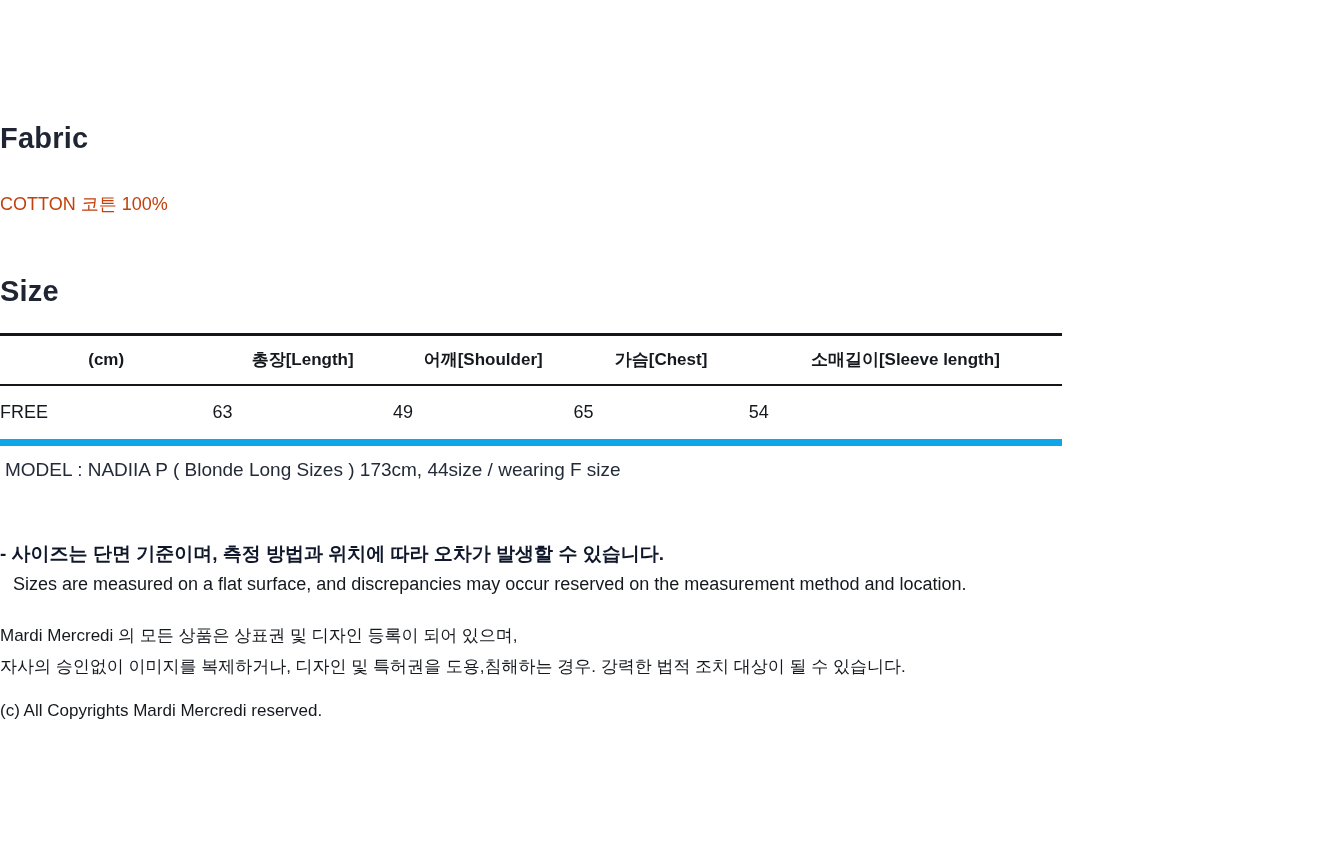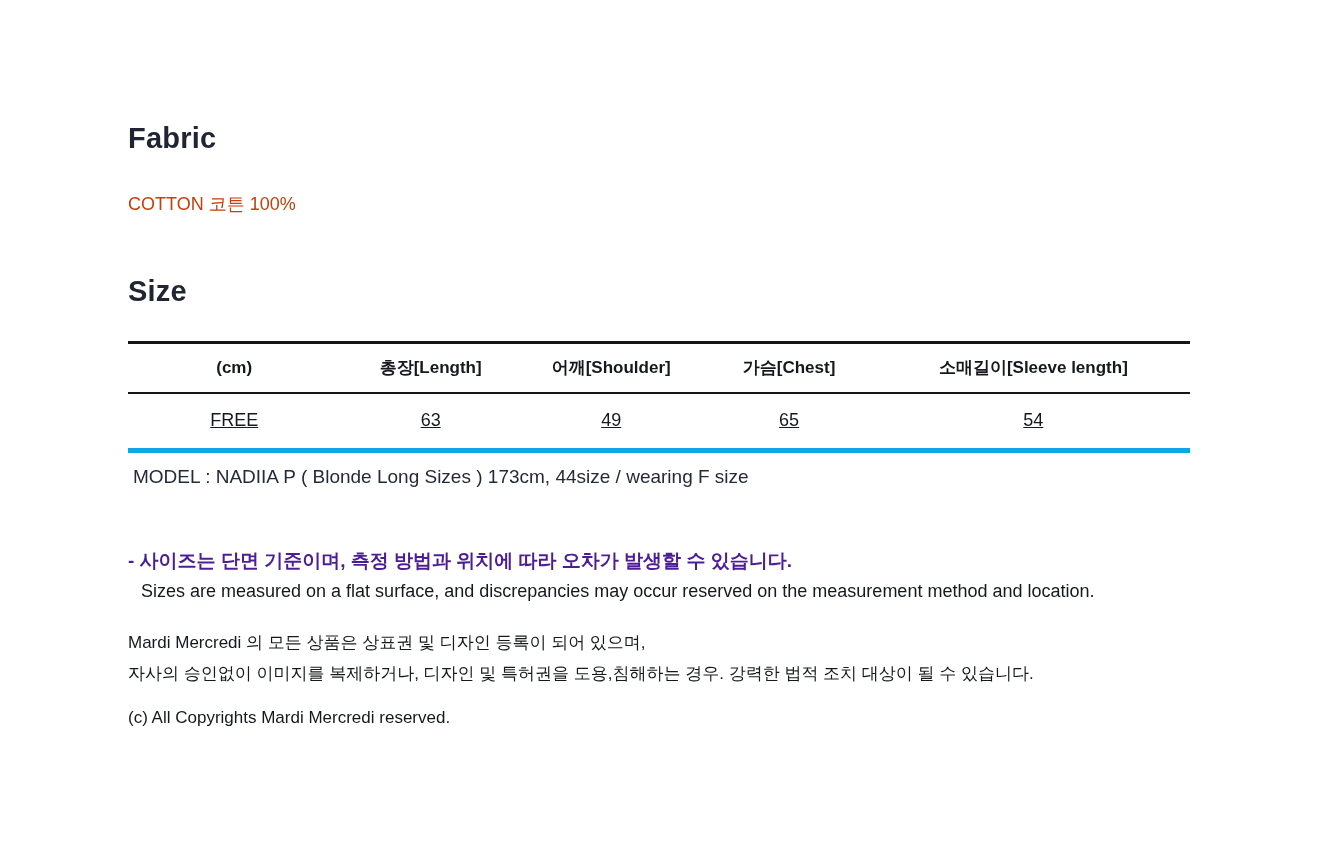--- a/index.html
+++ b/index.html
@@ -5,83 +5,81 @@
   * { margin: 0; padding: 0; box-sizing: border-box; }
   html, body {
     width: 1320px;
     height: 854px;
     background: #ffffff;
     font-family: "Liberation Sans", "DejaVu Sans", sans-serif;
     color: #1c2230;
     overflow: hidden;
   }
   .content {
-    padding-left: 128px;
     padding-right: 128px;
   }
   .section-title {
     font-size: 29px;
     font-weight: 700;
     color: #1f2533;
     letter-spacing: 0.2px;
     line-height: 36px;
   }
   .fabric-title { margin-top: 120px; }
   .fabric-content {
     margin-top: 37px;
     font-size: 18px;
     font-weight: 500;
     color: #c2410c;
     line-height: 22px;
   }
   .size-title { margin-top: 58px; }
   table.size-table {
-    margin-top: 32px;
+    margin-top: 24px;
     width: 1062px;
     border-collapse: collapse;
     border-top: 3px solid #14161a;
-    border-bottom: 5px solid #0ea5e9;
+    border-bottom: 7px solid #0ea5e9;
     table-layout: fixed;
   }
   table.size-table thead tr { border-bottom: 2px solid #14161a; }
   table.size-table th {
     height: 50px;
     font-size: 17px;
     font-weight: 600;
     color: #15181d;
     text-align: center;
     vertical-align: middle;
   }
   table.size-table td {
     height: 58px;
     font-size: 18px;
     font-weight: 500;
     color: #15181d;
-    text-align: center;
+    text-align: left;
     vertical-align: middle;
-    text-decoration: underline;
   }
   .col-1 { width: 20%; }
   .col-2 { width: 17%; }
   .col-3 { width: 17%; }
   .col-4 { width: 16.5%; }
   .col-5 { width: 29.5%; }
   .model-info {
     margin-top: 12px;
     margin-left: 5px;
     font-size: 19px;
     font-weight: 500;
     color: #242b38;
     line-height: 24px;
   }
   .size-note { margin-top: 56px; }
   .size-note-ko {
     font-size: 19px;
     font-weight: 700;
-    color: #4c1d95;
+    color: #0f172a;
     line-height: 31px;
   }
   .size-note-en {
     font-size: 18px;
     font-weight: 400;
     color: #15181d;
     line-height: 31px;
     padding-left: 13px;
   }
   .trademark-note { margin-top: 20px; }

